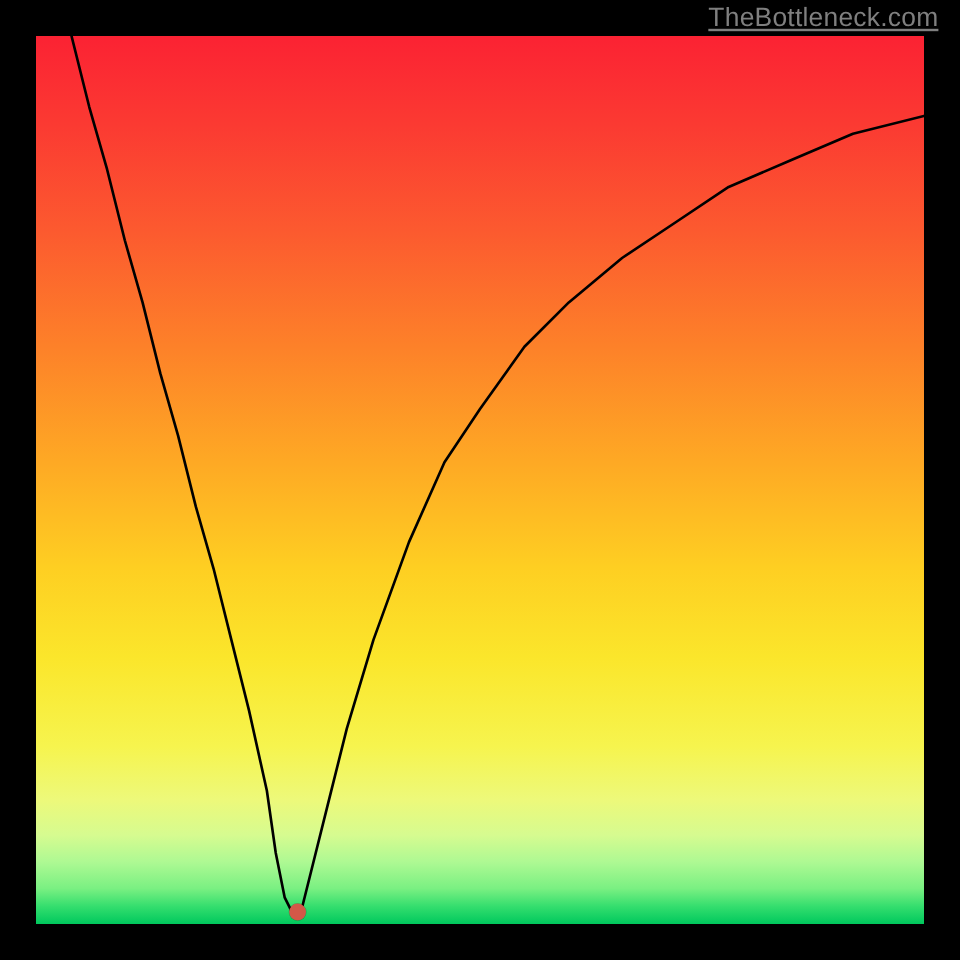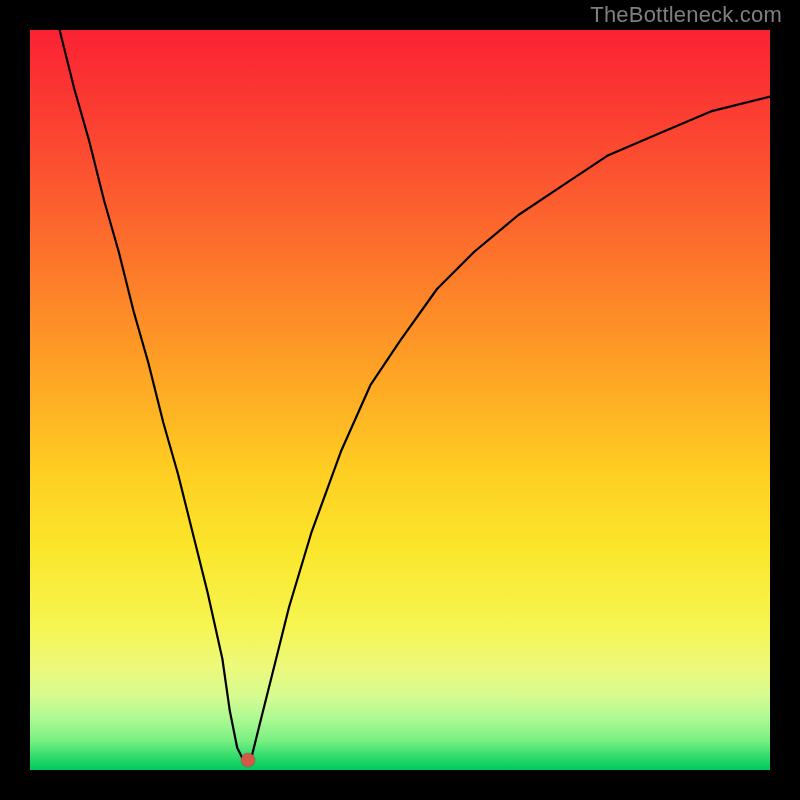--- a/index.html
+++ b/index.html
@@ -20,20 +20,21 @@
   .watermark {
     position: absolute;
     top: 2px;
     right: 18px;
     font-size: 22px;
     color: #7f7f7f;
     font-weight: 500;
     letter-spacing: 0.2px;
     z-index: 5;
     user-select: none;
+    text-decoration: underline;
   }
   .plot-frame {
     position: absolute;
     left: 30px;
     top: 30px;
     width: 740px;
     height: 740px;
     background: #000;
   }
   .gradient {

